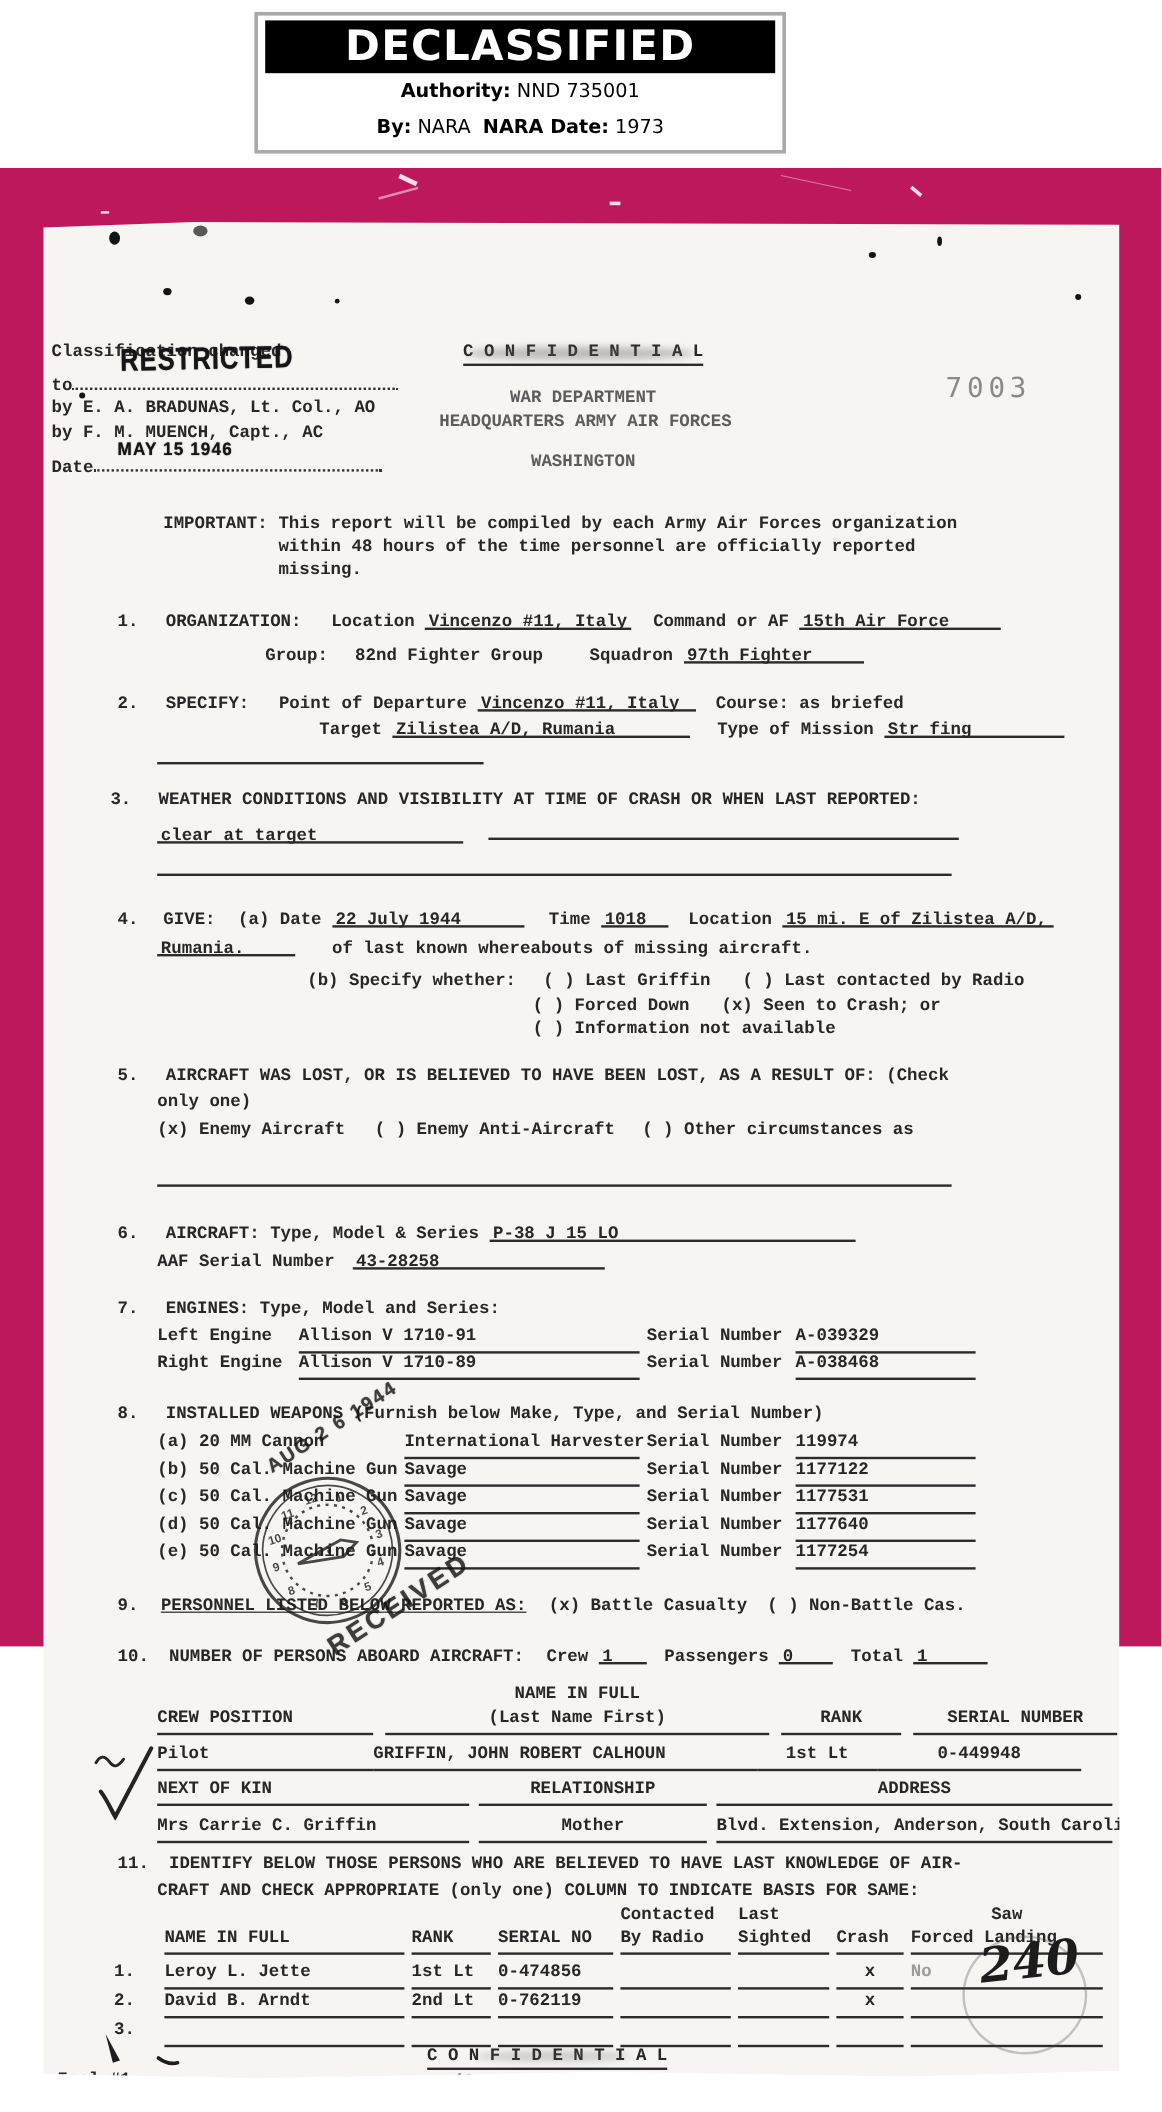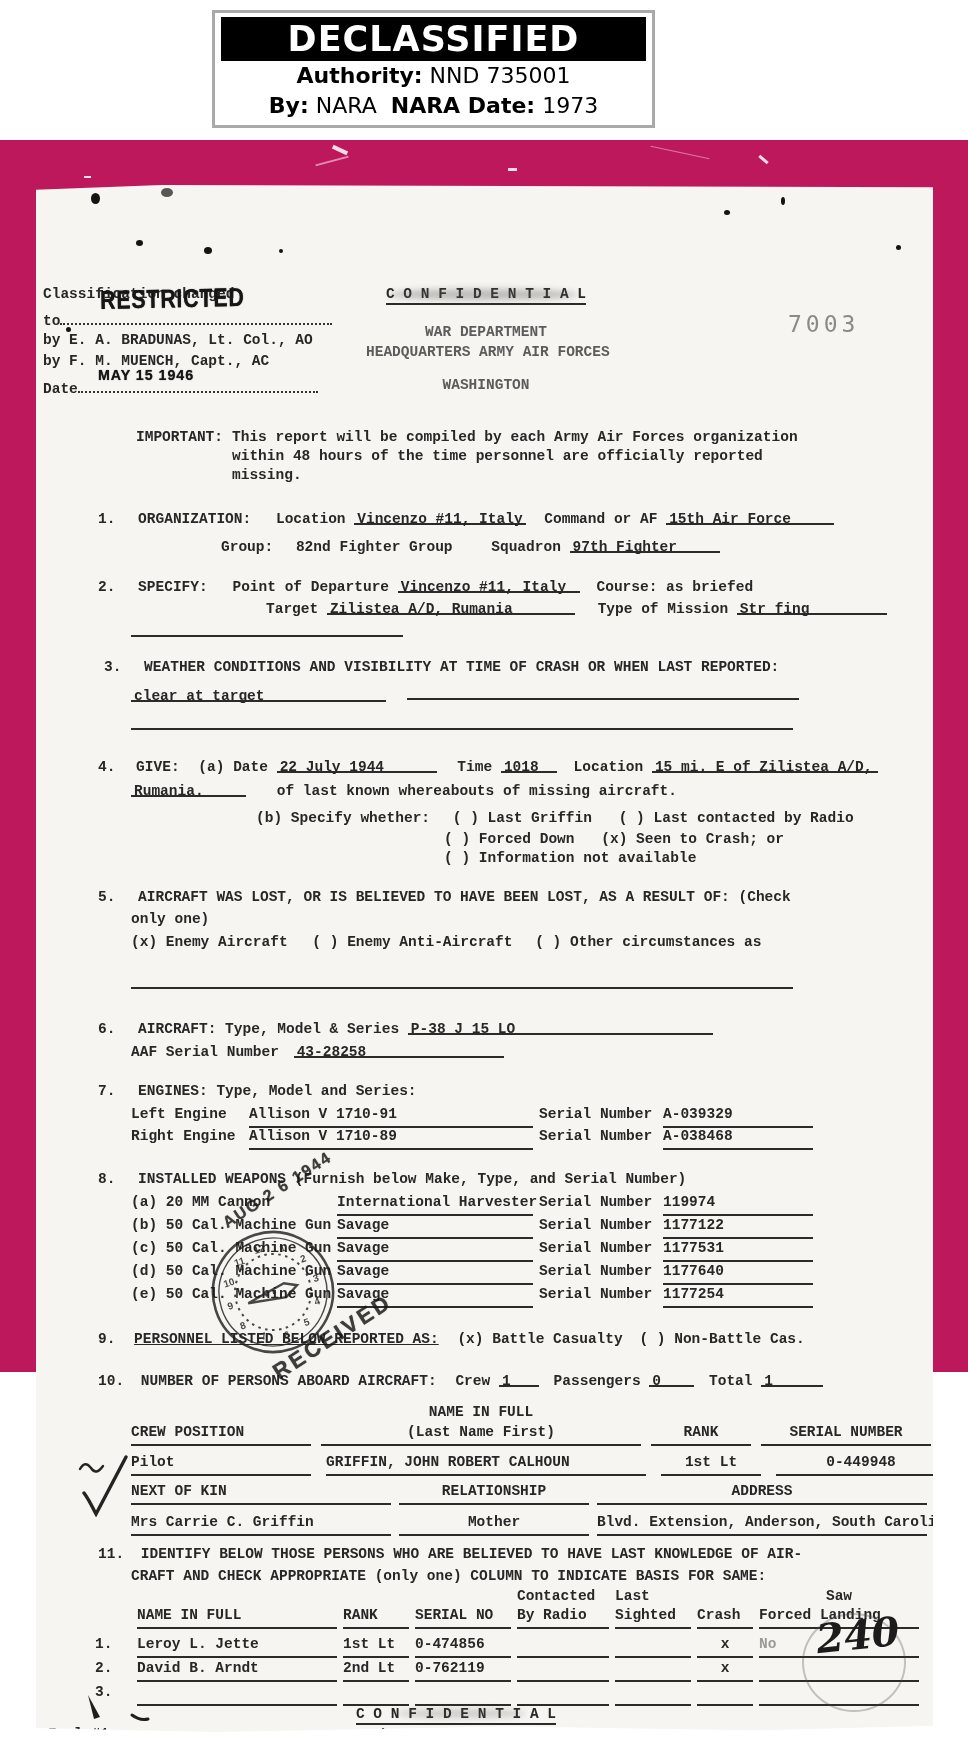--- a/index.html
+++ b/index.html
@@ -4,21 +4,21 @@
 <style>
   html,body{margin:0;padding:0;background:#ffffff;}
   #stage{position:relative;width:968px;height:1760px;background:#ffffff;overflow:hidden;
          font-family:"Liberation Sans",sans-serif;}
 
   
   .banner{position:absolute;left:212px;top:10px;width:443px;height:118px;
           border:3px solid #a9a9a9;background:#fff;box-sizing:border-box;padding:4px 6px;text-align:center;}
   .banner-bar{background:#000;color:#fff;font-family:"DejaVu Sans",sans-serif;font-weight:bold;
               font-size:35px;letter-spacing:1px;line-height:44px;height:44px;}
-  .banner-line{font-family:"DejaVu Sans",sans-serif;font-size:22px;line-height:30px;color:#000;white-space:nowrap;}
+  .banner-line{font-family:"DejaVu Sans",sans-serif;font-size:16px;line-height:30px;color:#000;white-space:nowrap;}
   .banner-line b{font-weight:bold;}
 
   
   .photo{position:absolute;left:0;top:140px;width:968px;height:1232px;background:#be185d;}
   .page{position:absolute;left:36px;top:45px;width:897px;height:1550px;background:#f6f5f1;
         color:#272727;font:700 14.5px/19px "Liberation Mono","DejaVu Sans Mono",monospace;
         clip-path:polygon(0 0.3%,14% 0,100% 0.15%,100% 99.4%,80% 99.7%,52% 99.45%,20% 99.8%,0 99.55%);}
   .ln{position:absolute;white-space:nowrap;}
   .fl{display:inline-block;border-bottom:2px solid #2b2b2b;padding:0 3px 1px 3px;height:15px;
       vertical-align:baseline;box-sizing:border-box;}
@@ -144,21 +144,21 @@
         <span style="margin-left:8px;">Course: as briefed</span>
       </div>
       <div class="ln" style="left:230px;top:415px;">
         <span>Target</span>
         <span class="fl" style="min-width:248px;">Zilistea A/D, Rumania</span>
         <span style="margin-left:14px;">Type of Mission</span>
         <span class="fl" style="min-width:150px;">Str fing</span>
       </div>
       <div class="rule" style="left:95px;top:450px;width:272px;"></div>
 
-      <div class="ln" style="left:68px;top:473px;">
+      <div class="ln" style="left:56px;top:473px;">
         <span>3.</span>
         <span style="margin-left:14px;">WEATHER CONDITIONS AND VISIBILITY AT TIME OF CRASH OR WHEN LAST REPORTED:</span>
       </div>
       <div class="ln" style="left:95px;top:500px;">
         <span class="fl" style="min-width:255px;text-align:left;">clear at target</span>
         <span class="fl" style="min-width:392px;margin-left:12px;"></span>
       </div>
       <div class="rule" style="left:95px;top:543px;width:662px;"></div>
 
       <div class="ln" style="left:62px;top:573px;">
@@ -272,21 +272,21 @@
       <div class="grid" style="left:95px;top:1218px;grid-template-columns:180px 320px 100px 170px;column-gap:10px;grid-auto-rows:20px;">
         <div class="cell nl"></div>
         <div class="cell nl ct">NAME IN FULL</div>
         <div class="cell nl"></div>
         <div class="cell nl"></div>
         <div class="cell">CREW POSITION</div>
         <div class="cell ct">(Last Name First)</div>
         <div class="cell ct">RANK</div>
         <div class="cell ct">SERIAL NUMBER</div>
       </div>
-      <div class="grid" style="left:95px;top:1268px;grid-template-columns:180px 320px 100px 170px;column-gap:15px;grid-auto-rows:22px;">
+      <div class="grid" style="left:95px;top:1268px;grid-template-columns:180px 320px 100px 170px;column-gap:0;grid-auto-rows:22px;">
         <div class="cell">Pilot</div>
         <div class="cell">GRIFFIN, JOHN ROBERT CALHOUN</div>
         <div class="cell ct">1st Lt</div>
         <div class="cell ct">0-449948</div>
       </div>
       <div class="grid" style="left:95px;top:1297px;grid-template-columns:260px 190px 330px;column-gap:8px;grid-auto-rows:22px;">
         <div class="cell">NEXT OF KIN</div>
         <div class="cell ct">RELATIONSHIP</div>
         <div class="cell ct">ADDRESS</div>
       </div>

